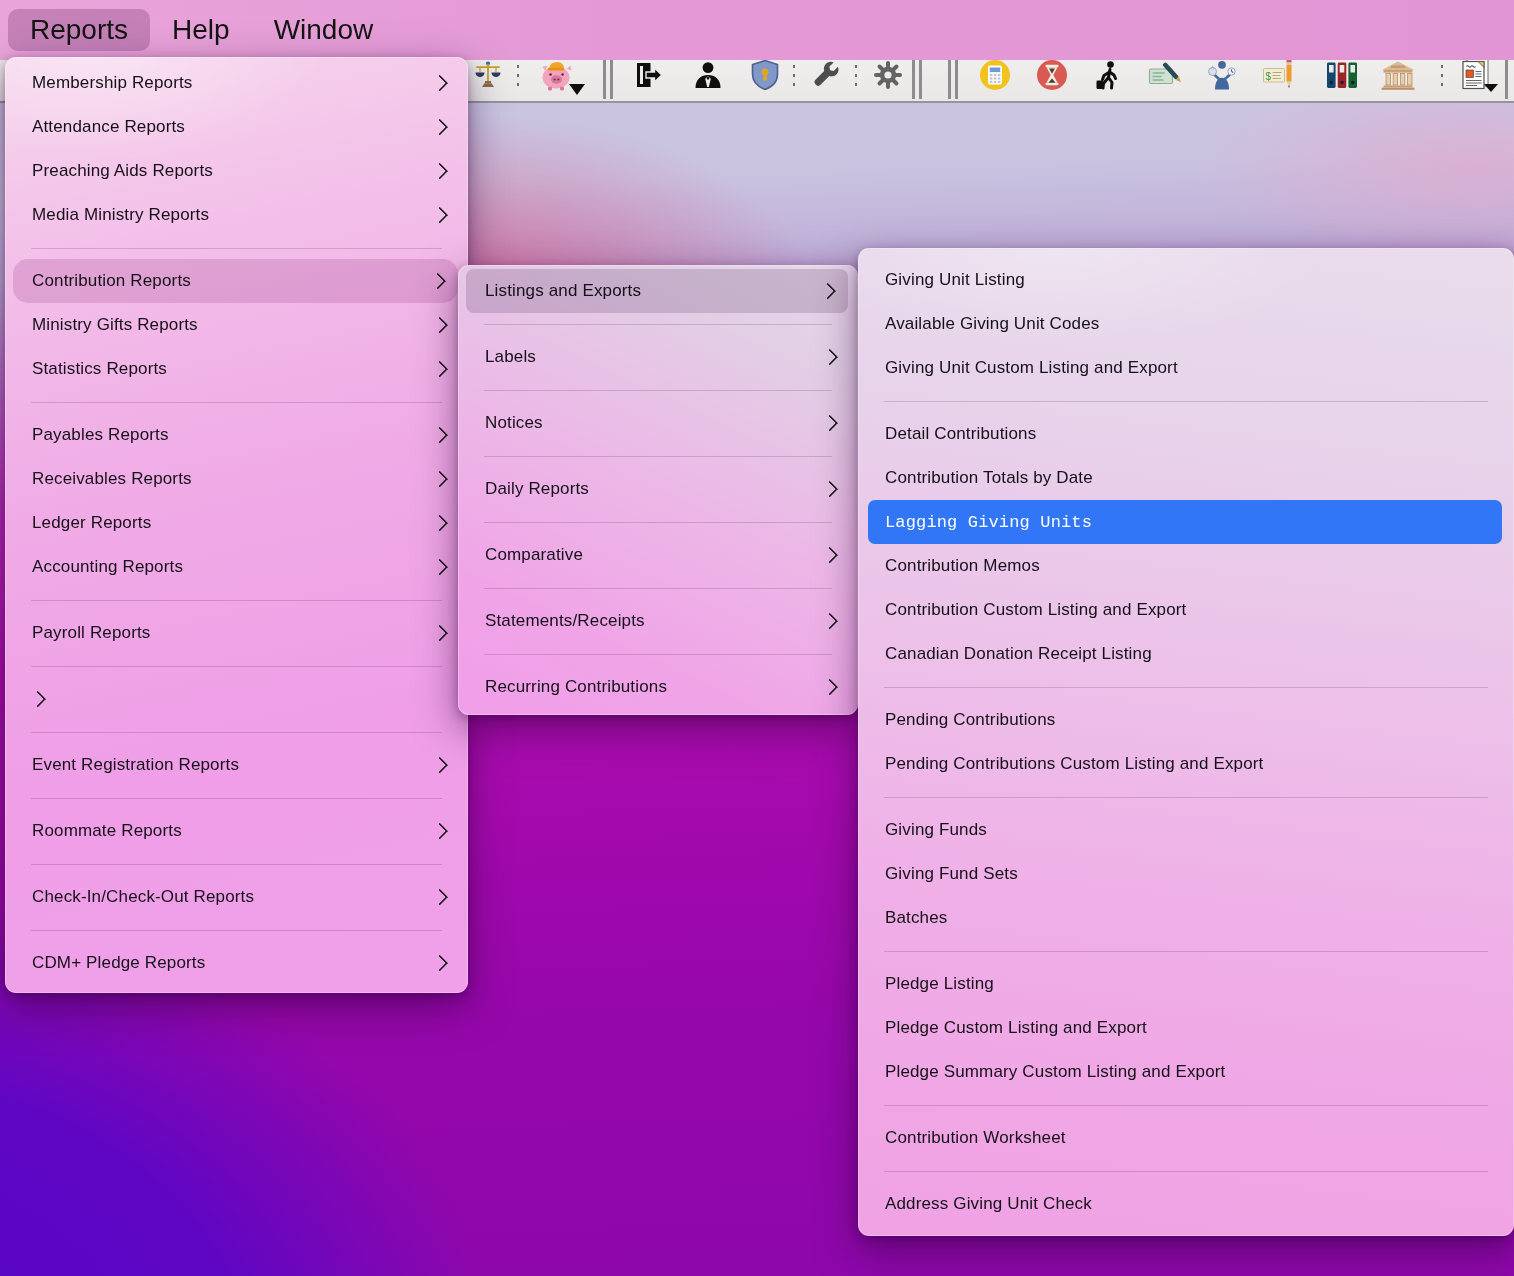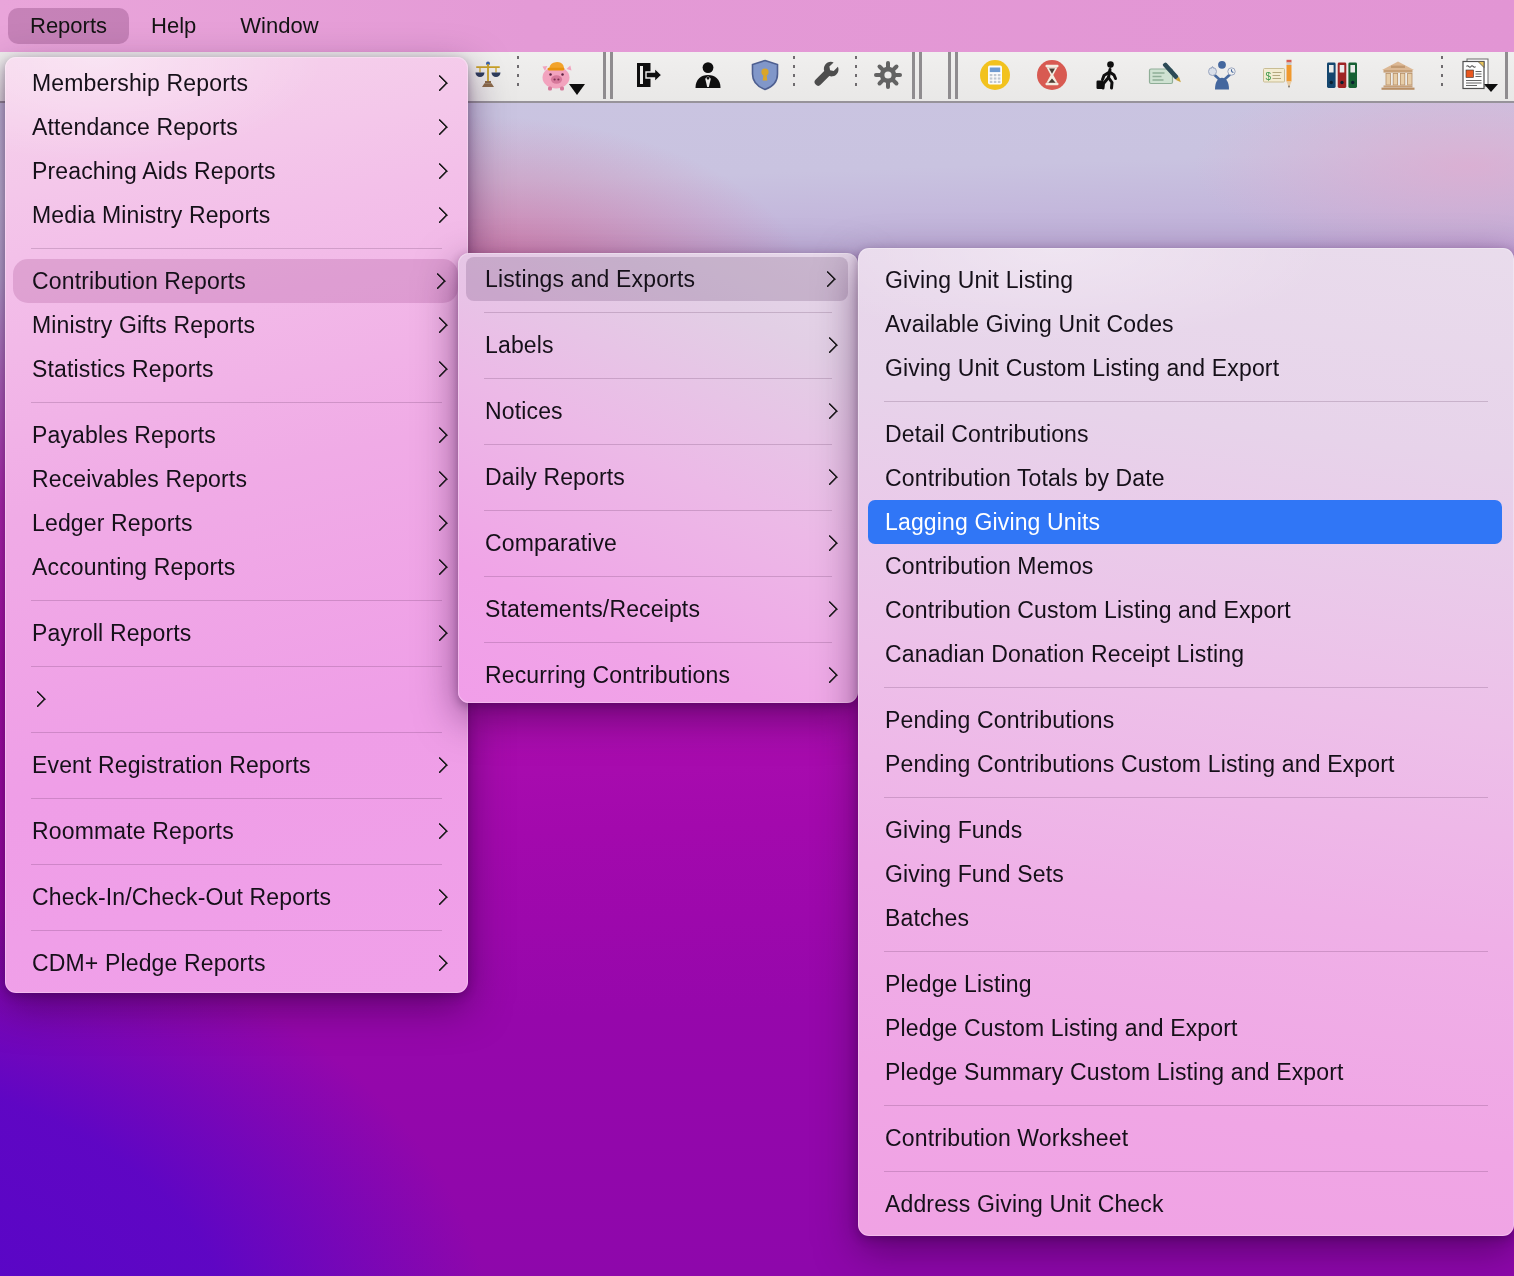--- a/index.html
+++ b/index.html
@@ -6,24 +6,24 @@
     font-family:"Liberation Sans", sans-serif; position:relative; background:#8a06ae;}
   
   .wallpaper{position:absolute;inset:0;z-index:0;
     background:
       radial-gradient(26% 11% at 97% 13%, rgba(228,168,205,.65) 0%, rgba(228,168,205,0) 70%),
       radial-gradient(34% 22% at 31% 24%, rgba(219,62,118,.60) 0%, rgba(219,62,118,0) 68%),
       radial-gradient(72% 58% at -12% 106%, #5606c8 0%, rgba(86,6,200,.85) 38%, rgba(86,6,200,0) 62%),
       radial-gradient(58% 46% at 105% 66%, rgba(198,6,164,.9) 0%, rgba(198,6,164,0) 60%),
       linear-gradient(178deg,#cbc6e2 0%,#c9c3e0 15%,#c0b0d9 21%,#bb6cc8 29%,#bb2bbb 38%,#b00fb0 50%,#a309ad 64%,#9607ab 78%,#8d07ab 100%);}
   
-  .menubar{position:absolute;left:0;top:0;width:100%;height:52px;z-index:10;
+  .menubar{position:absolute;left:0;top:0;width:100%;height:60px;z-index:10;
     background:linear-gradient(90deg,#e9a5da 0%,#e49ad6 35%,#e295d4 100%);
     display:flex;align-items:center;padding-left:8px;box-sizing:border-box;
-    font-size:22px;color:#141414;}
+    font-size:28px;color:#141414;}
   .mb-item{padding:5px 22px;border-radius:10px;white-space:nowrap;}
   .mb-item.open{background:rgba(72,8,62,.22);}
   
   .toolbar{position:absolute;left:0;top:47px;width:100%;height:56px;z-index:5;
     background:linear-gradient(180deg,#f1f0ef 0%,#ecebea 60%,#e9e8e7 100%);
     border-top:1px solid #dcd6dc;border-bottom:2px solid #97939a;box-sizing:border-box;}
   .tbi{position:absolute;top:50%;transform:translate(-50%,-50%);width:40px;height:40px;
     display:flex;align-items:center;justify-content:center;}
   .tb-caret{position:absolute;right:-8px;bottom:0;width:0;height:0;
     border-left:8px solid transparent;border-right:8px solid transparent;border-top:11px solid #0e0e0e;}
@@ -32,34 +32,34 @@
   .tb-div-single{position:absolute;top:2px;bottom:2px;width:3px;background:#8f8c8f;}
   .tb-div-dotted{position:absolute;top:8px;bottom:10px;width:2.4px;
     background:repeating-linear-gradient(180deg,#6e6b6e 0 3.2px,transparent 3.2px 9px);}
   
   .menu{position:absolute;border-radius:11px;box-sizing:border-box;color:#151019;
     box-shadow:inset 0 0 0 1px rgba(255,255,255,.28), 0 14px 40px rgba(45,0,55,.5), 0 3px 10px rgba(45,0,55,.32);}
   #menu-reports{left:5px;top:57px;width:463px;padding:4px 0 8px;z-index:20;
     background:
       radial-gradient(70% 16% at 20% 0%, rgba(255,255,255,.38) 0%, rgba(255,255,255,0) 70%),
       linear-gradient(168deg,#f6d5ec 0%,#f3c0e9 20%,#f0abe6 45%,#ef9ee7 72%,#f0a0e9 100%);}
-  #menu-contribution{left:458px;top:253px;width:400px;padding:4px 0 6px;z-index:21;
+  #menu-contribution{left:458px;top:265px;width:400px;padding:4px 0 6px;z-index:21;
     background:linear-gradient(205deg,#e6d8ea 0%,#e2cfe5 18%,#ecb9e7 48%,#f0a4e7 78%,#f19ee9 100%);}
   #menu-listings{left:858px;top:248px;width:656px;padding:10px 0 10px;z-index:22;
     background:
       radial-gradient(60% 14% at 30% 0%, rgba(255,255,255,.30) 0%, rgba(255,255,255,0) 70%),
       linear-gradient(187deg,#e9dcec 0%,#e7d3ea 20%,#edc0e9 45%,#efb0e7 65%,#f0a6e5 85%,#f0a2e4 100%);}
   .mi{height:44px;display:flex;align-items:center;padding:0 18px 0 27px;
-    font-size:23px;letter-spacing:.15px;white-space:nowrap;}
+    font-size:17px;letter-spacing:.15px;white-space:nowrap;}
   .mi-label{flex:1;overflow:hidden;text-overflow:ellipsis;}
   .chev{width:9.5px;height:9.5px;border-top:2.7px solid #1b1b1b;border-right:2.7px solid #1b1b1b;
     transform:rotate(45deg);border-radius:1px;margin-right:5px;flex:none;}
   .mi.hl-pink{background:rgba(122,26,98,.17);border-radius:15px;margin:0 10px 0 8px;padding:0 10px 0 19px;}
   .mi.hl-gray{background:rgba(84,52,96,.20);border-radius:8px;margin:0 10px 0 8px;padding:0 10px 0 19px;}
-  .mi.hl-blue{background:#3076f6;color:#ffffff;border-radius:7px;margin:0 12px 0 10px;padding:0 10px 0 17px;}
+  .mi.hl-blue{background:#3076f6;color:#ffffff;border-radius:7px;margin:0 12px 0 10px;padding:0 10px 0 17px;font-family:Liberation Mono, monospace;}
   .sep{height:22px;display:flex;align-items:center;padding:0 26px;}
   .sep-line{flex:1;height:1px;background:rgba(62,22,62,.18);}
   svg{display:block;}
 </style>
 </head>
 <body>
 
 <div class="wallpaper"></div>
 
 <div class="toolbar">

